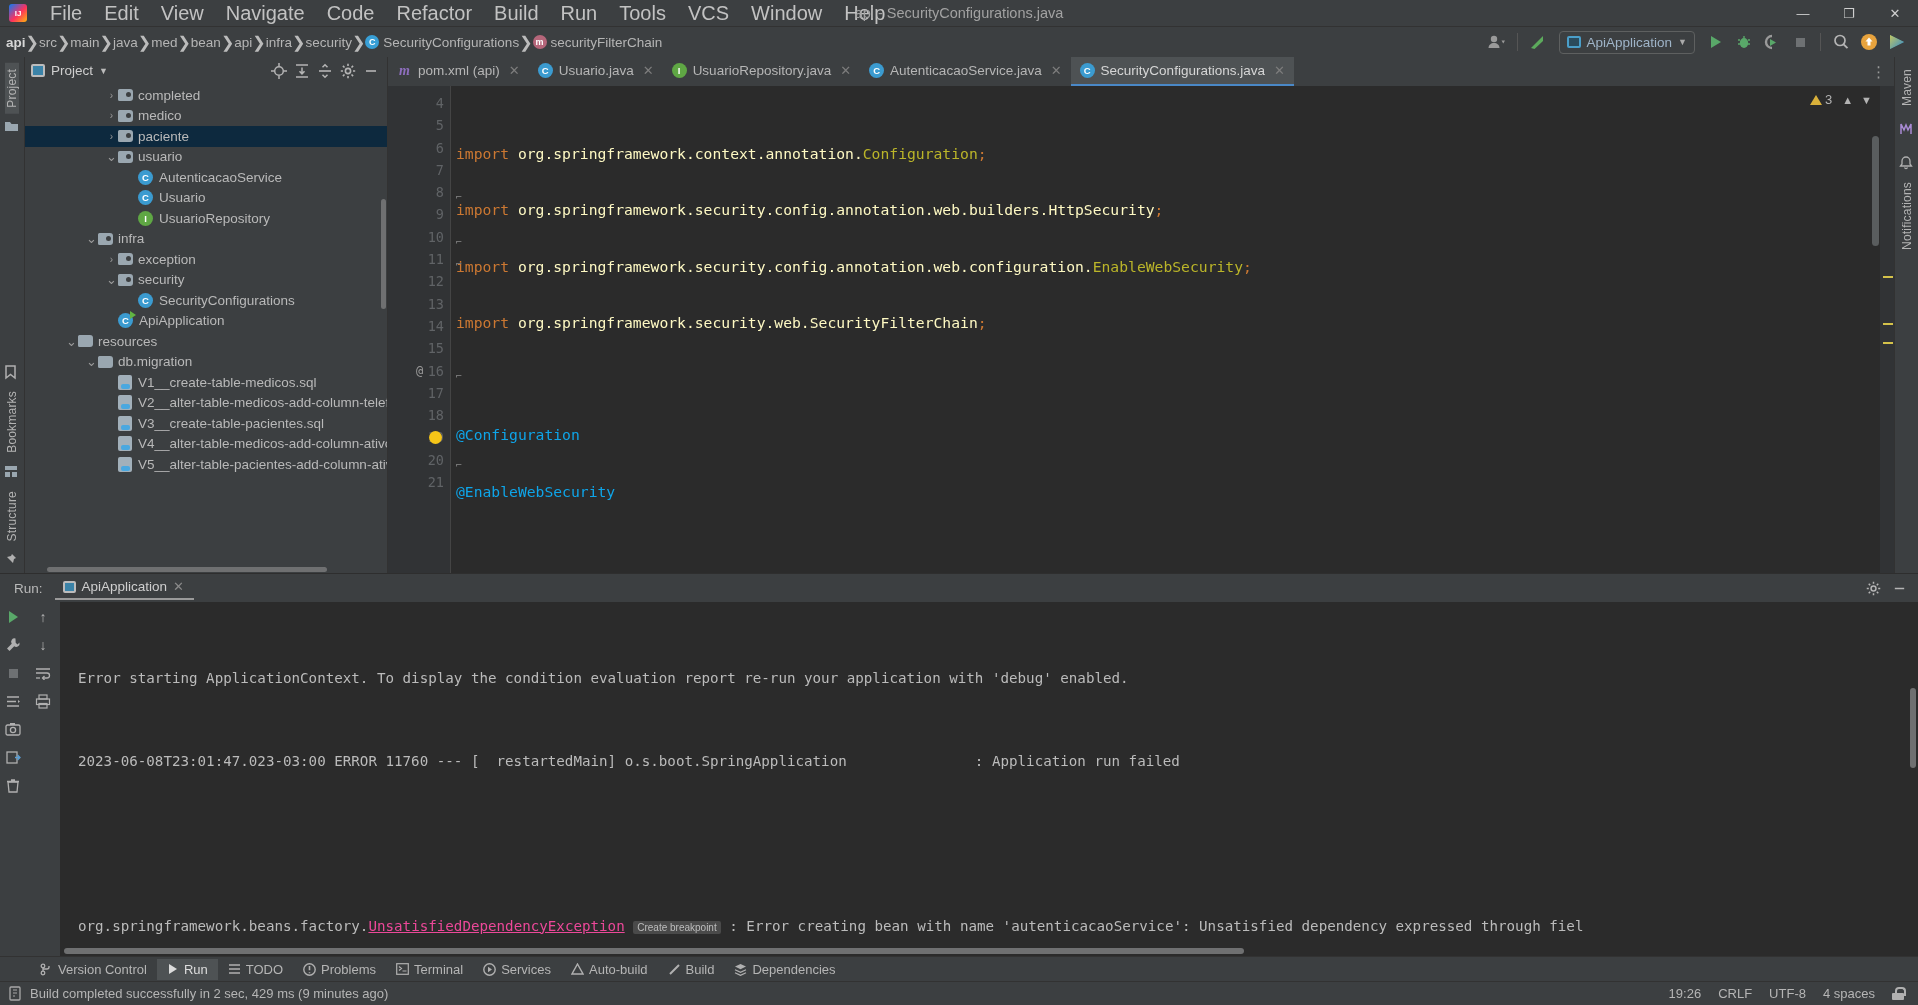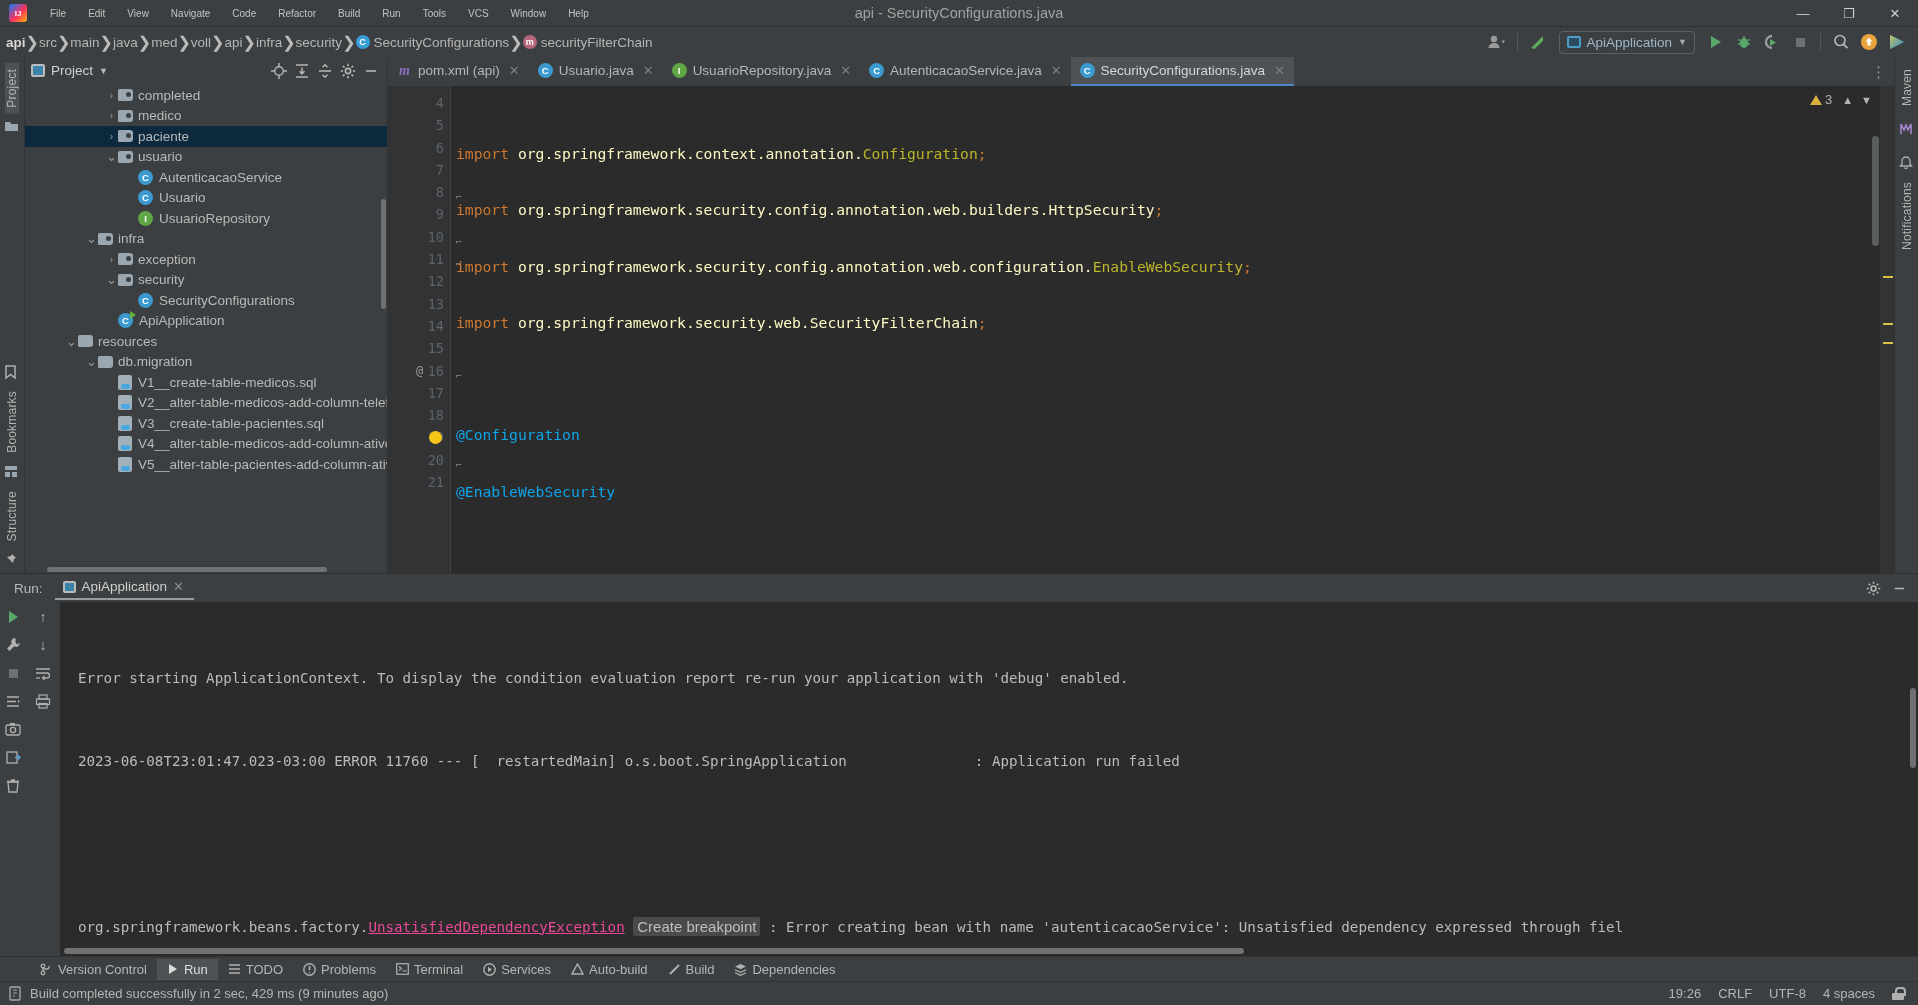--- a/index.html
+++ b/index.html
@@ -21,21 +21,21 @@
     width: 18px; height: 18px; margin-left: 9px; margin-right: 12px;
     background: linear-gradient(135deg,#087cfa 0%, #fe315d 55%, #fdb60d 100%);
     border-radius: 3px; position: relative; flex: 0 0 18px;
   }
   .ij-logo::after {
     content: "IJ"; position: absolute; inset: 0; color: #fff;
     font-size: 8px; font-weight: bold; display: flex; align-items: center; justify-content: center;
   }
   .menu { display: flex; align-items: center; gap: 0px; }
   .menu-item {
-    padding: 3px 11px; font-size: 10px; color: #c2c2c2; cursor: default; white-space: nowrap;
+    padding: 3px 11px; font-size: 20px; color: #c2c2c2; cursor: default; white-space: nowrap;
   }
   .win-title {
     position: absolute; left: 0; right: 0; text-align: center;
     font-size: 14.5px; color: #a2a2a2; pointer-events: none;
   }
   .win-ctrls { margin-left: auto; display: flex; align-items: center; height: 100%; z-index: 3; }
   .win-btn {
     width: 46px; height: 27px; display: flex; align-items: center; justify-content: center;
     color: #cfcfcf; font-size: 13px;
   }
@@ -216,21 +216,21 @@
   }
   .sicon { width: 18px; height: 18px; display: flex; align-items: center; justify-content: center; color:#b5b5b5; font-size: 14px; }
   .console {
     flex: 1 1 auto; background: #2b2b2b; font-family: "DejaVu Sans Mono", monospace;
     font-size: 14.2px; color: #bbbbbb; padding: 8px 0 0 18px; overflow: hidden;
     white-space: pre; position: relative; min-width: 0; line-height: 27.5px;
   }
   .cl { height: 27.5px; }
   .lnk { color: #ec4899; text-decoration: underline; }
   .bp-chip {
-    background: #4a4a4a; color: #bdbdbd; font-size: 15px; padding: 1px 4px;
+    background: #4a4a4a; color: #bdbdbd; font-size: 10px; padding: 1px 4px;
     border-radius: 2px; font-family: "Liberation Sans", sans-serif;
   }
   .console-scroll-h { position:absolute; left:4px; bottom:2px; width: 1180px; height: 6px; background:#6f7071; border-radius:3px;}
   .console-scroll-v { position:absolute; right:2px; top:86px; width: 6px; height: 80px; background:#6f7071; border-radius:3px;}
 
   
   .tw-bar { height: 25px; flex: 0 0 25px; display: flex; align-items: center; background: #3c3f41; padding-left: 30px; gap: 0px; border-top: 1px solid #323232;}
   .tw {
     display: flex; align-items: center; gap: 5px; padding: 3px 10px; font-size: 13px; color: #b5b5b5;
   }
@@ -277,21 +277,21 @@
     <div class="crumb bold">api</div>
     <span class="sep">❯</span>
     <div class="crumb">src</div>
     <span class="sep">❯</span>
     <div class="crumb">main</div>
     <span class="sep">❯</span>
     <div class="crumb">java</div>
     <span class="sep">❯</span>
     <div class="crumb">med</div>
     <span class="sep">❯</span>
-    <div class="crumb">voll</div>
+    <div class="crumb">bean</div>
     <span class="sep">❯</span>
     <div class="crumb">api</div>
     <span class="sep">❯</span>
     <div class="crumb">infra</div>
     <span class="sep">❯</span>
     <div class="crumb">security</div>
     <span class="sep">❯</span>
     <div class="crumb">
       <span class="crumb-icon ic-class">C</span>
       <span>SecurityConfigurations</span>

